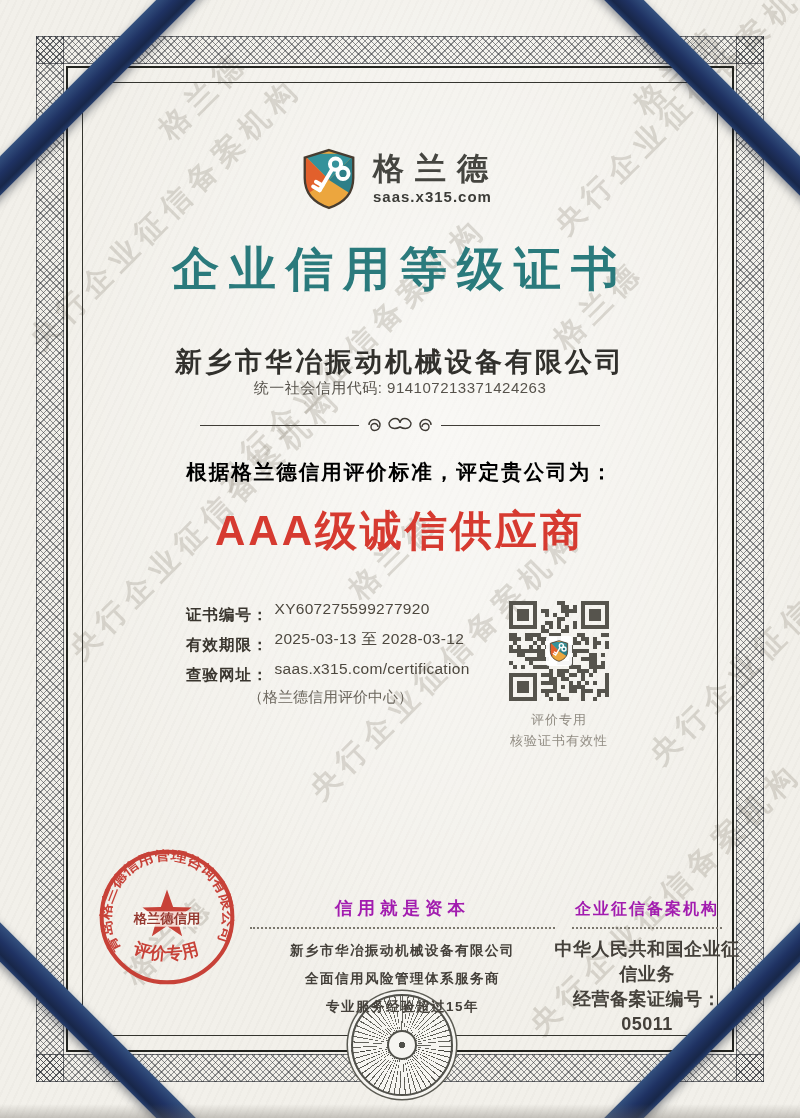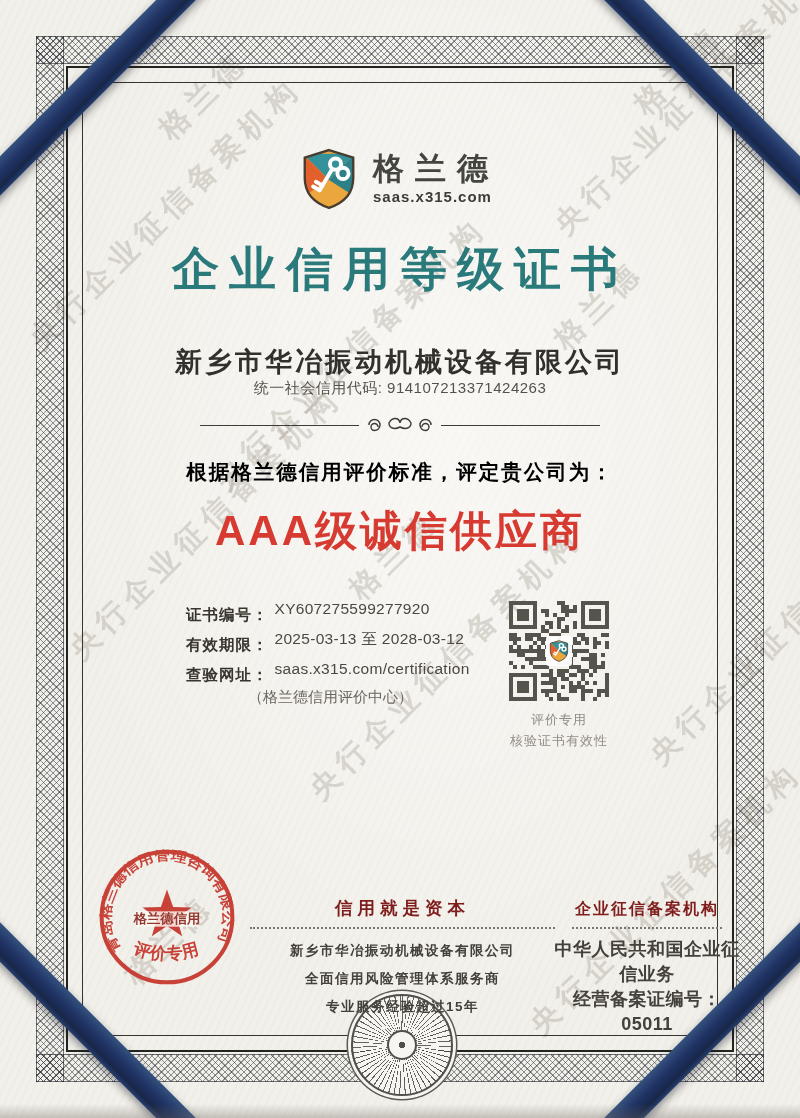--- a/index.html
+++ b/index.html
@@ -70,21 +70,21 @@
   .detail-label{font-weight:800;color:#39352e;letter-spacing:1px;margin-top:12px;}
   .detail-value{color:#4d483f;margin-left:6px;letter-spacing:.3px;}
   #detail-note{margin-top:4px;margin-left:62px;font-size:15px;color:#6b665d;}
   #qr-block{position:absolute;left:509px;top:601px;width:100px;text-align:center;}
   #qr-wrap{position:relative;width:100px;height:100px;}
   #qr-shield-box{position:absolute;left:37px;top:35px;width:26px;height:30px;background:rgba(255,255,255,.95);
     border-radius:3px;display:flex;align-items:center;justify-content:center;}
   #qr-caption{width:160px;margin-left:-30px;margin-top:8px;font-size:13px;color:#918c83;line-height:21px;letter-spacing:1px;}
   #seal{position:absolute;left:96px;top:846px;width:142px;height:142px;z-index:5;opacity:.93;}
   #footer-center{position:absolute;left:240px;top:896px;width:325px;text-align:center;}
-  .footer-title{font-size:17.5px;font-weight:800;color:#7f1d1d;letter-spacing:5px;}
+  .footer-title{font-size:17.5px;font-weight:800;color:#a21caf;letter-spacing:5px;}
   .dotted{border-top:2px dotted #7a766d;margin:7px auto 8px;}
   #footer-center .dotted{width:305px;}
   .footer-line{font-size:13.5px;font-weight:700;color:#44403a;line-height:28px;letter-spacing:1.5px;}
   #footer-right{position:absolute;left:553px;top:899px;width:188px;text-align:center;}
   #footer-right .footer-title{font-size:16px;letter-spacing:2px;}
   #footer-right .dotted{width:150px;}
   #footer-right .footer-line{font-size:18px;line-height:25px;letter-spacing:.5px;}
   #bottom-shadow{position:absolute;left:0;right:0;bottom:0;height:14px;z-index:7;
     background:linear-gradient(rgba(0,0,0,0), rgba(110,105,98,.35));}
 </style>

